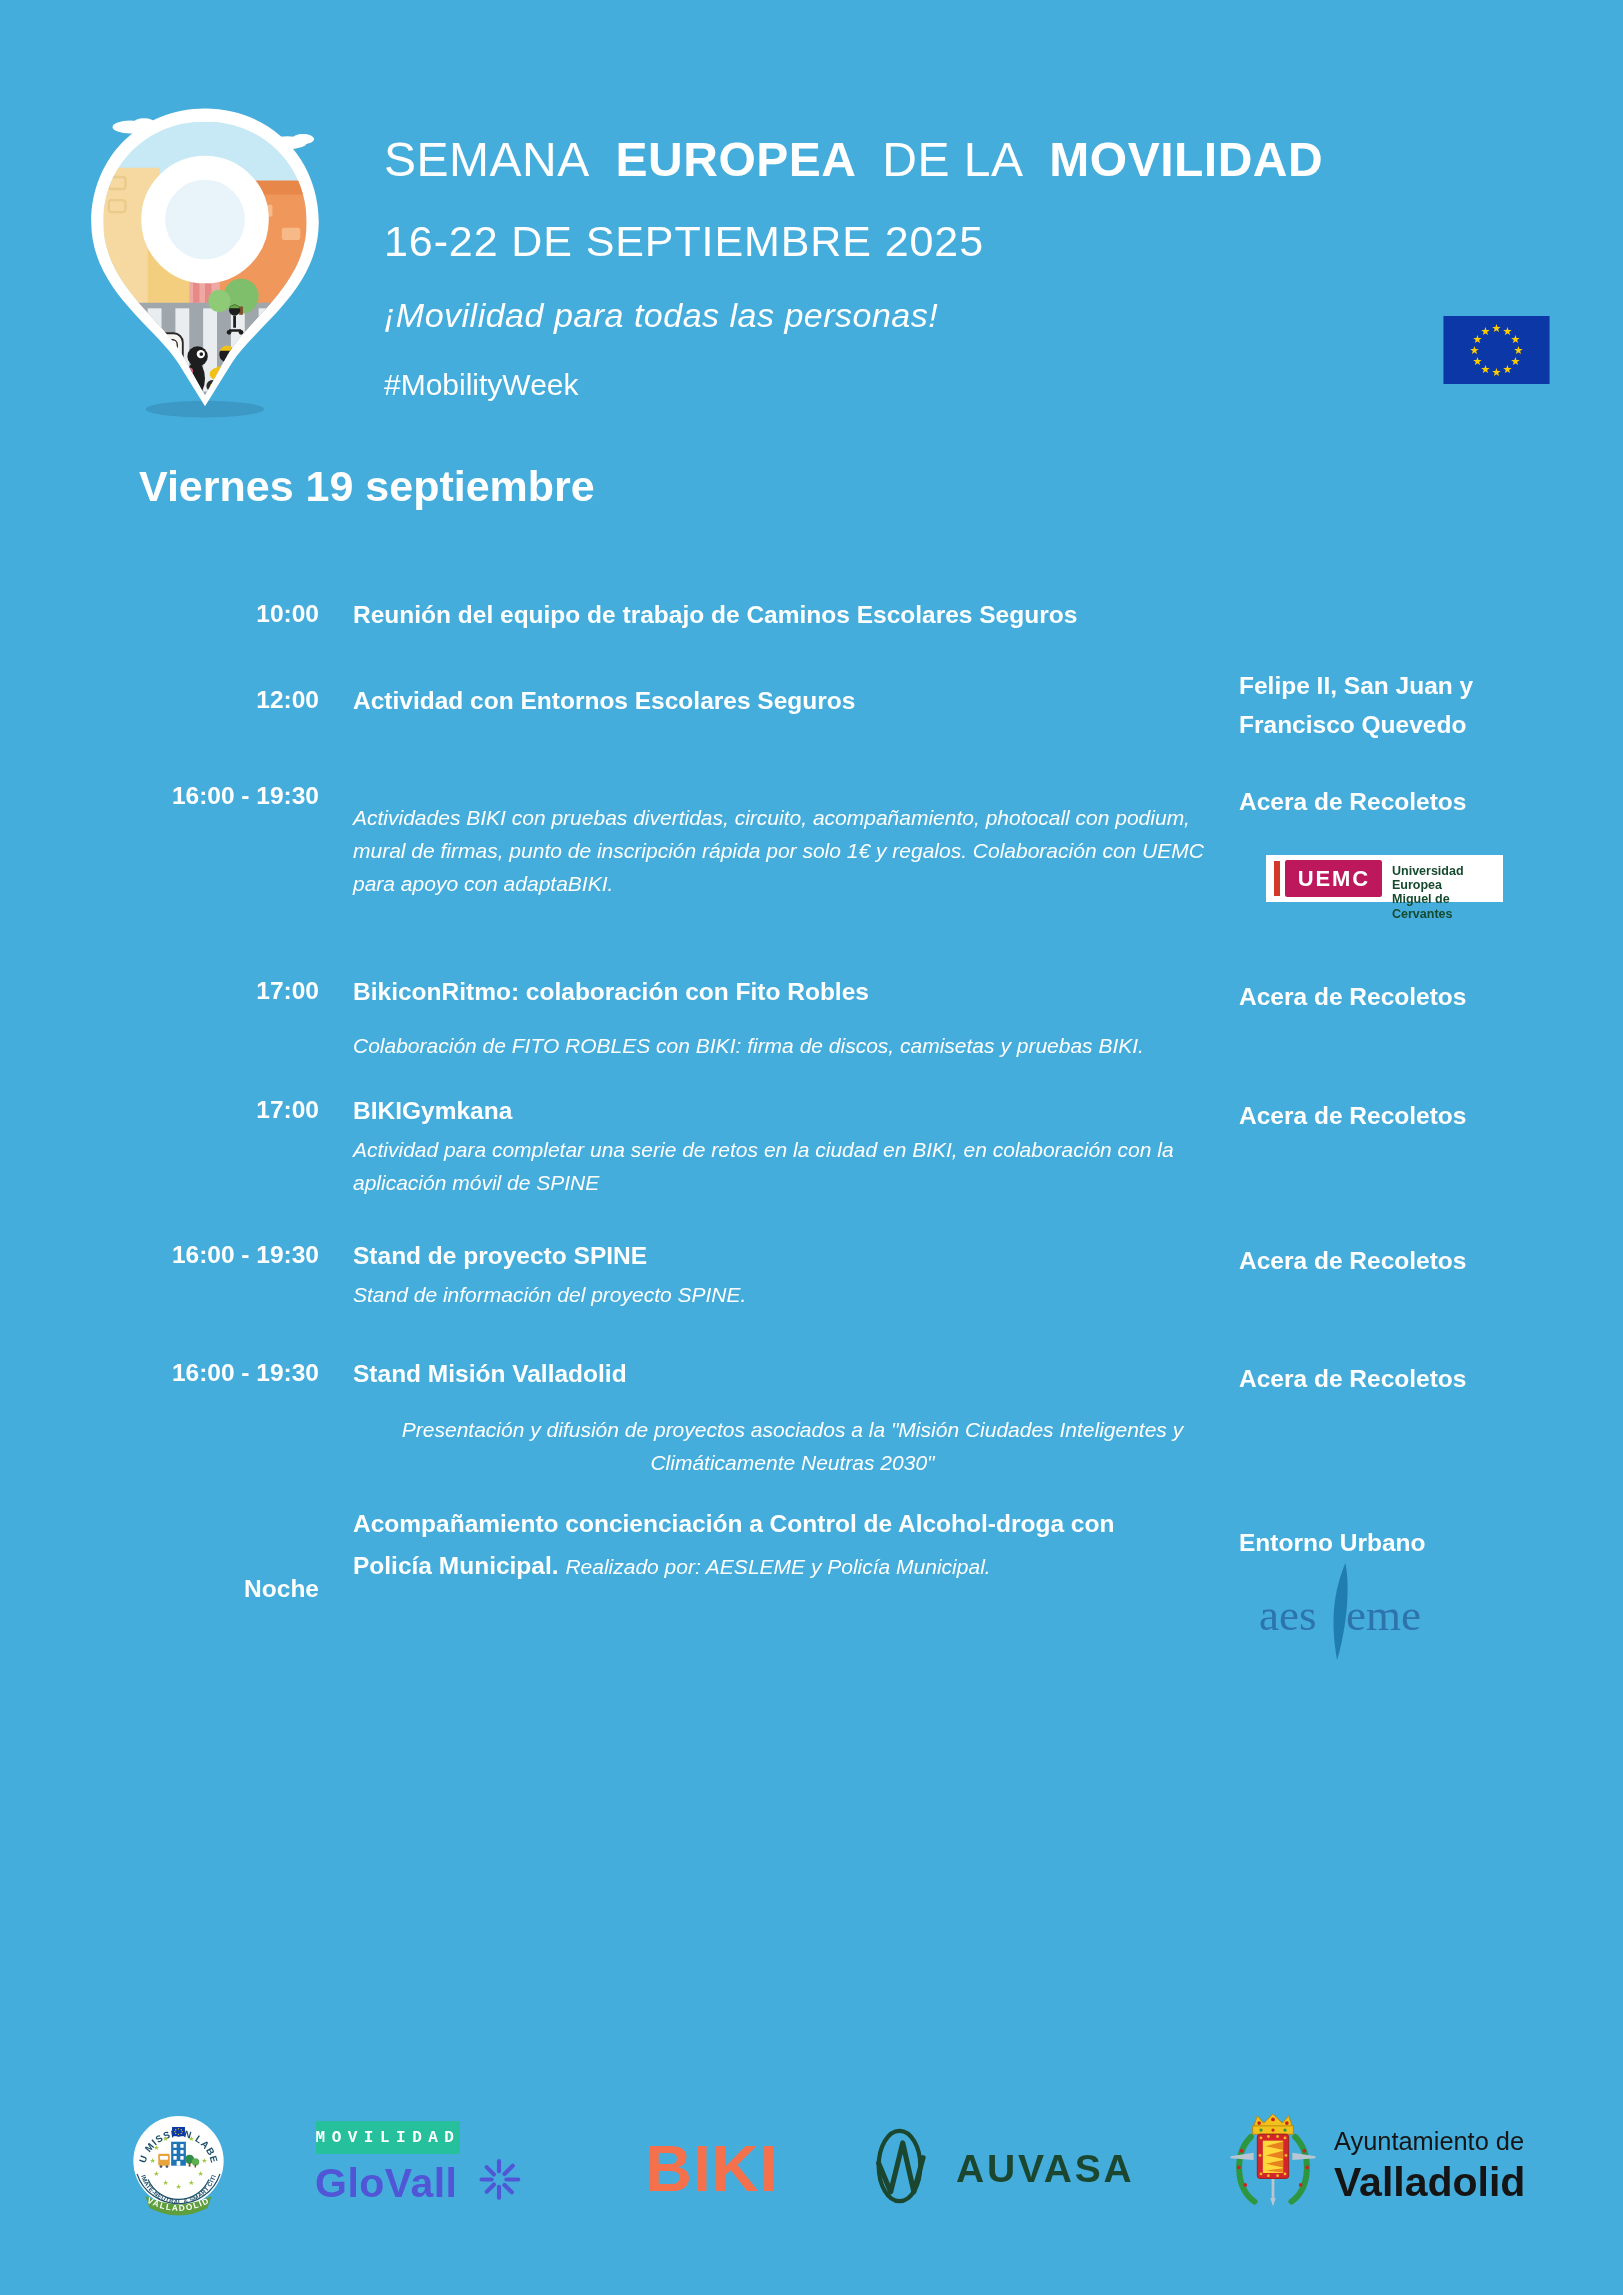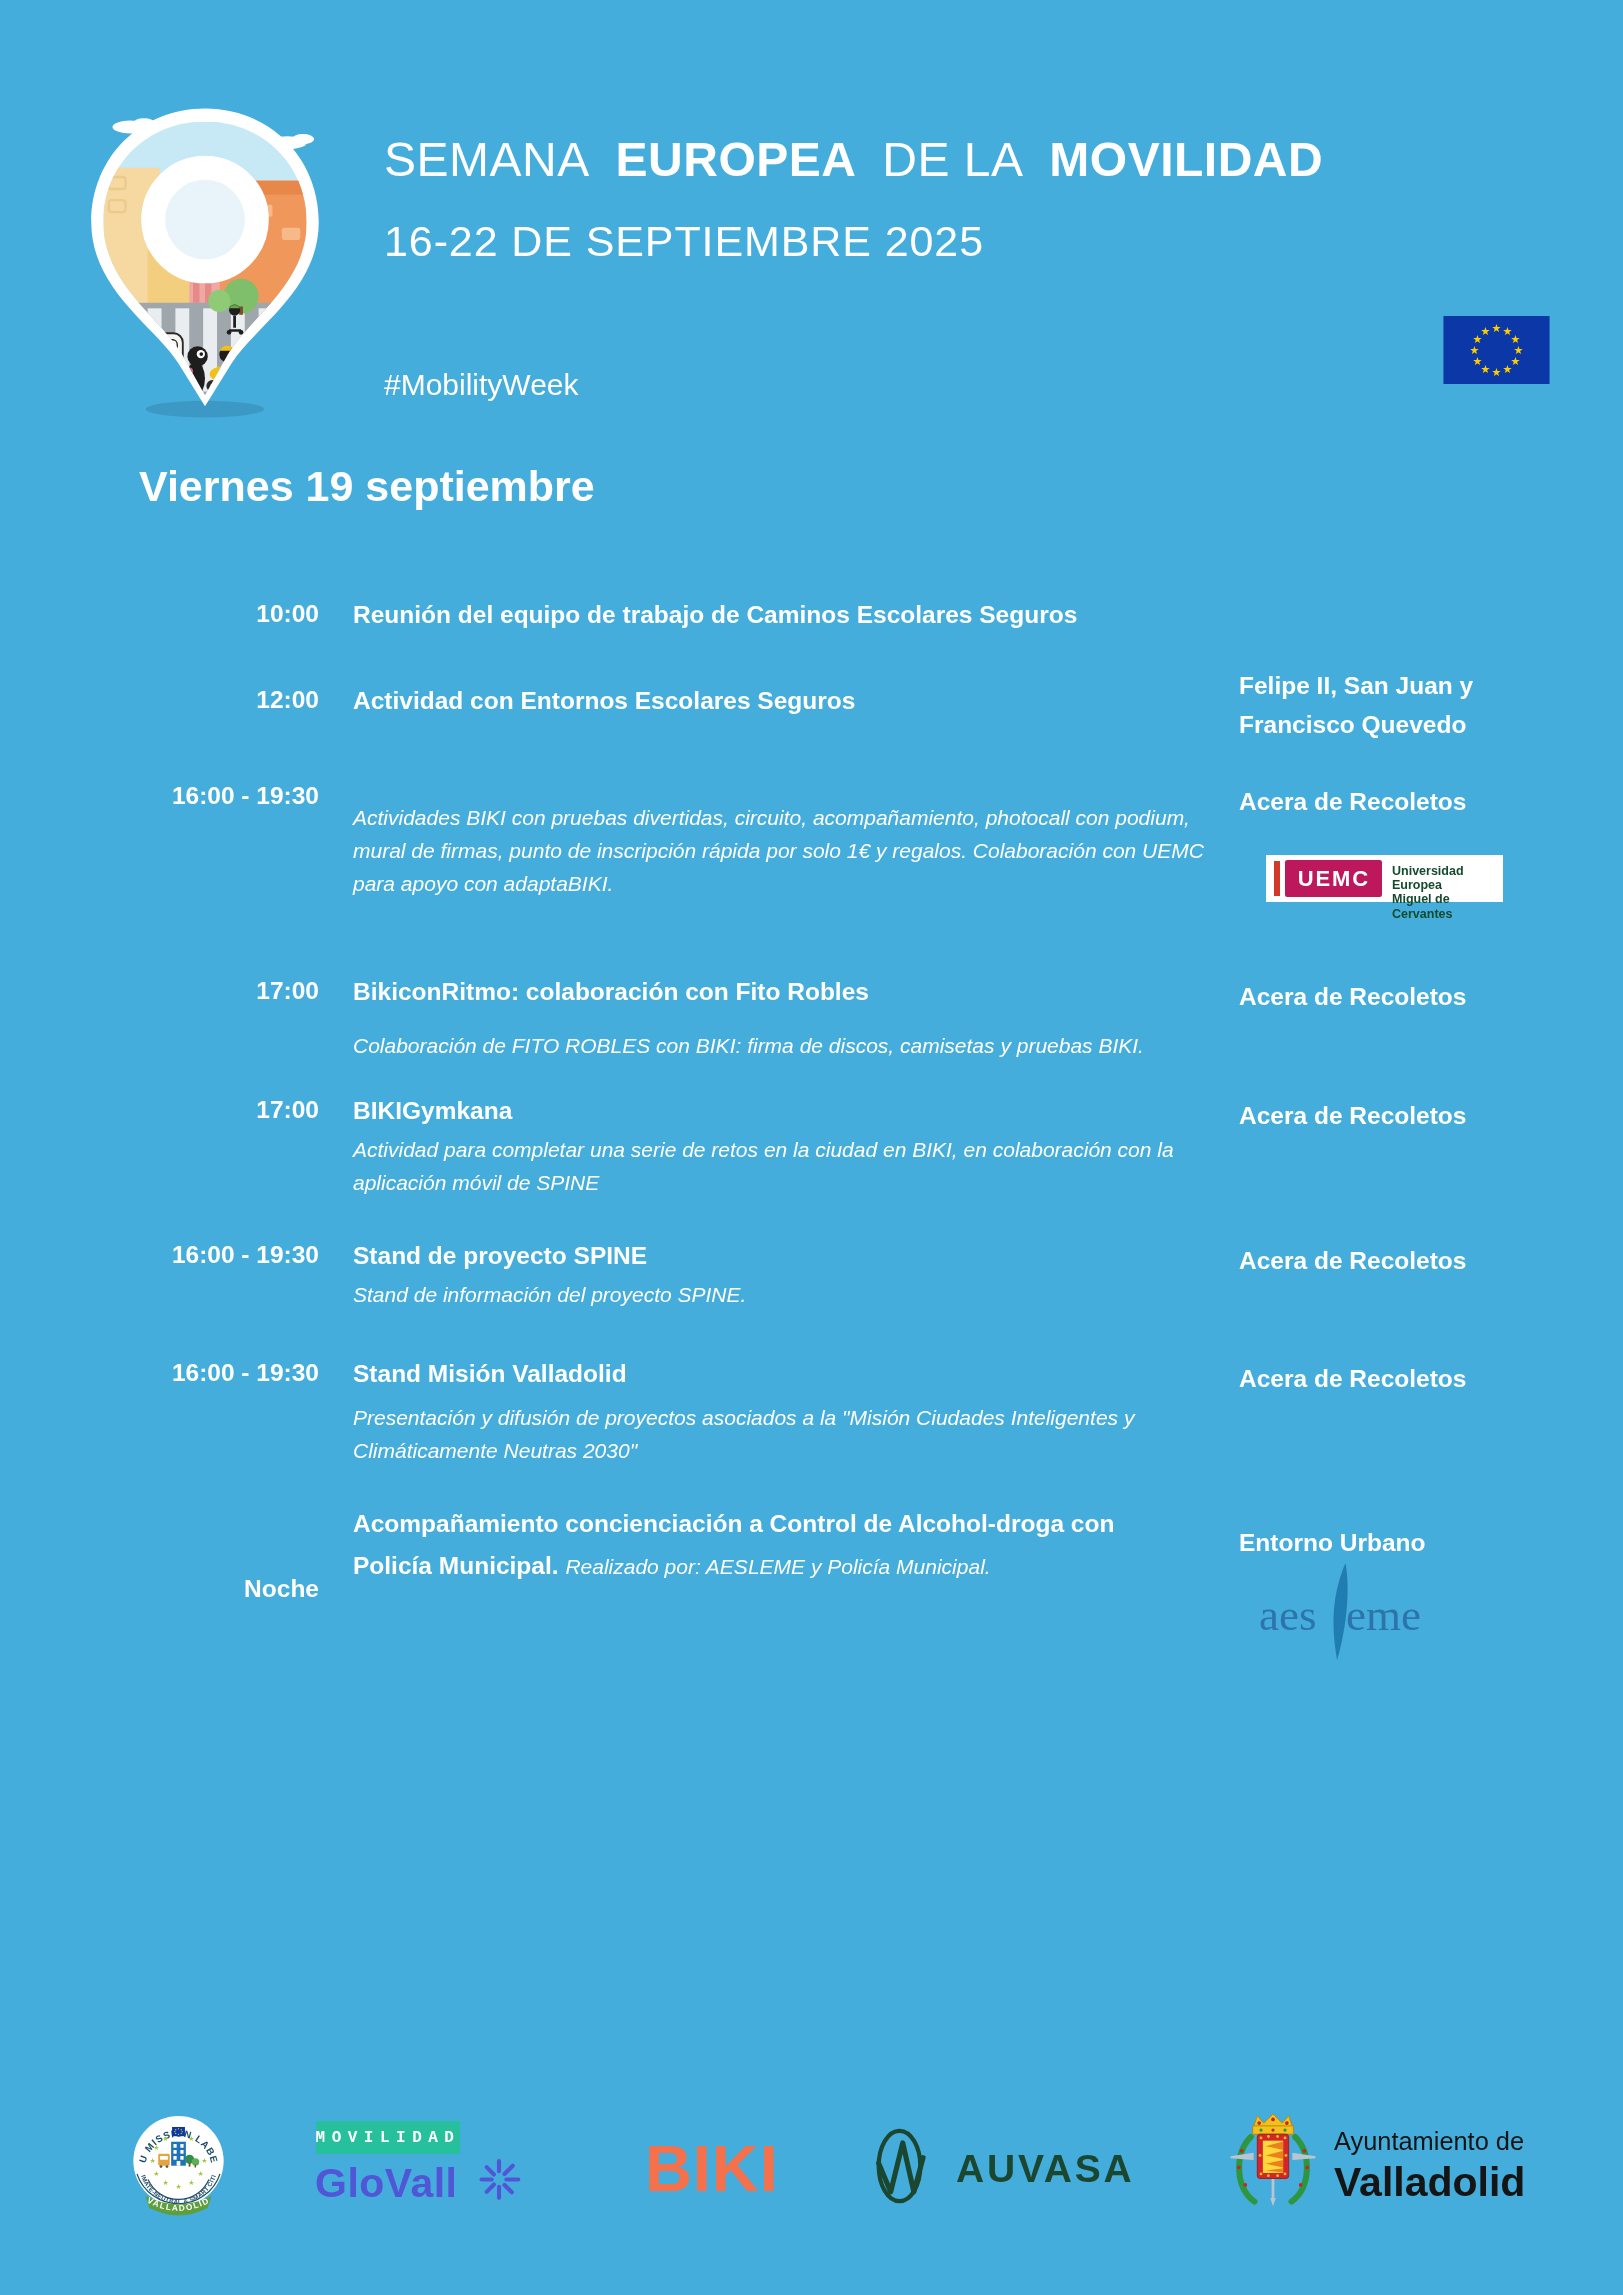--- a/index.html
+++ b/index.html
@@ -14,21 +14,21 @@
   .hdr-tag{font-size:34px;font-style:italic;font-weight:400;letter-spacing:0.5px;white-space:nowrap;}
   .hdr-hash{font-size:30px;font-weight:400;}
   .day-title{font-size:43px;font-weight:700;}
   
   .row{position:absolute;left:0;width:1624px;}
   .time{position:absolute;left:0;top:0;width:319px;text-align:right;font-size:24.5px;font-weight:700;}
   .main{position:absolute;left:353px;top:0;width:879px;}
   .loc{position:absolute;left:1239px;top:0;width:268px;font-size:24.5px;font-weight:700;line-height:39px;}
   .row-title{font-size:24.5px;font-weight:700;line-height:30px;}
   .row-desc{font-size:21px;font-style:italic;font-weight:400;line-height:33px;}
-  .mt42{margin-top:19.4px;} .mt48{margin-top:22px;} .mt16{margin-top:7.4px;} .mt26{margin-top:12px;}
+  .mt42{margin-top:19.4px;} .mt48{margin-top:22px;} .mt16{margin-top:7.4px;} .mt26{margin-top:24px;text-align:center;}
   .title-lh90{line-height:42px;}
   .inline-italic{font-weight:400;font-style:italic;font-size:21px;}
   .loc-up{top:-20.4px;} .loc-dn{top:20.4px;} .time-dn{top:24px;margin-top:48px;}
   
   .uemc-box{left:1266px;top:855px;width:237px;height:47px;background:#FFFFFF;}
   .uemc-stripe{position:absolute;left:8.3px;top:6px;width:6px;height:35px;background:#D2392B;}
   .uemc-green{position:absolute;left:19.4px;top:5.1px;width:97px;height:37px;background:#be185d;border-radius:2.3px;
               display:flex;align-items:center;justify-content:center;}
   .uemc-acr{color:#FFFFFF;font-weight:700;font-size:22px;letter-spacing:1.9px;}
   .uemc-lines{position:absolute;left:126px;top:8.8px;color:#154A2E;font-size:12.5px;font-weight:700;line-height:14.3px;}
@@ -139,20 +139,21 @@
     </g>
   </svg>
 
   <div class="abs hdr-title" style="left:384px;top:132px;">
     <span class="seg w400">SEMANA</span>
     <span class="seg w700">EUROPEA</span>
     <span class="seg w400">DE LA</span>
     <span class="seg w700">MOVILIDAD</span>
   </div>
   <div class="abs hdr-dates" style="left:384px;top:217px;">16-22 DE SEPTIEMBRE 2025</div>
+  <div class="abs hdr-tag" style="left:384px;top:296px;">¡Movilidad para todas las personas!</div>
   <div class="abs hdr-hash" style="left:384px;top:368px;">#MobilityWeek</div>
 
   <svg class="abs" style="left:1443px;top:316px;" width="107" height="68" viewBox="0 0 231 148" aria-hidden="true">
     <rect width="231" height="148" fill="#0B38A6"></rect>
     <g fill="#FFCC00" font-family="DejaVu Sans" font-size="24" text-anchor="middle">
       <text x="163.5" y="82">★</text>
         <text x="157" y="106">★</text>
         <text x="139.5" y="124">★</text>
       <text x="115.5" y="130">★</text>
         <text x="91.5" y="124">★</text>

